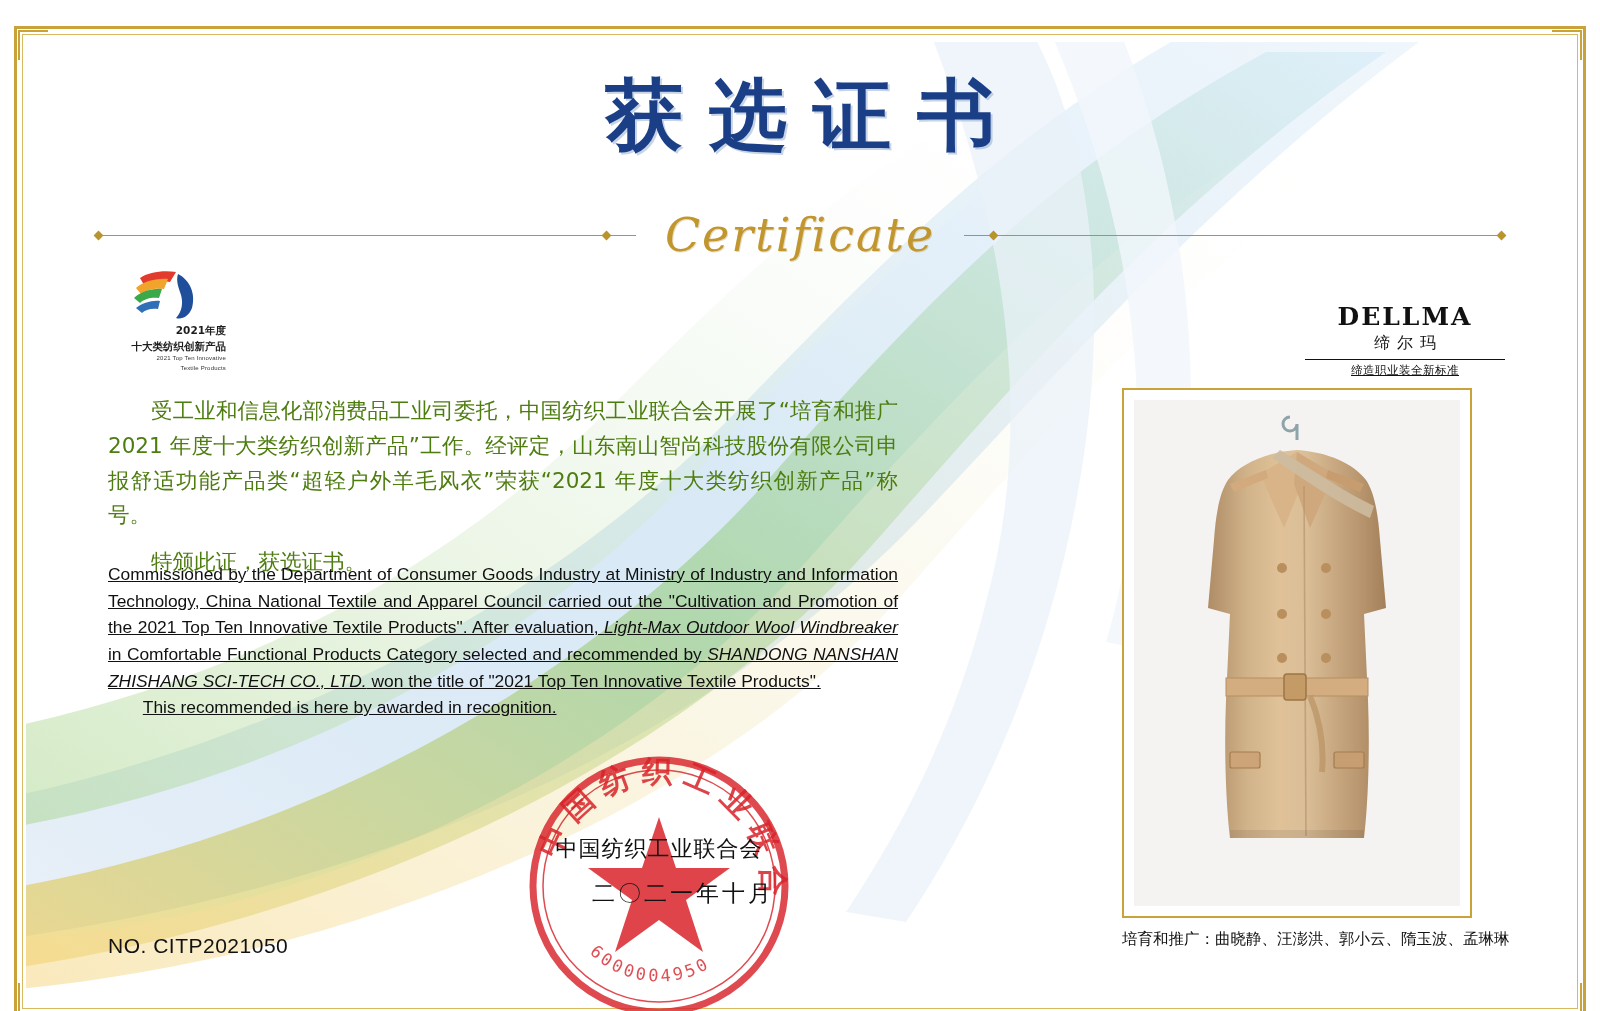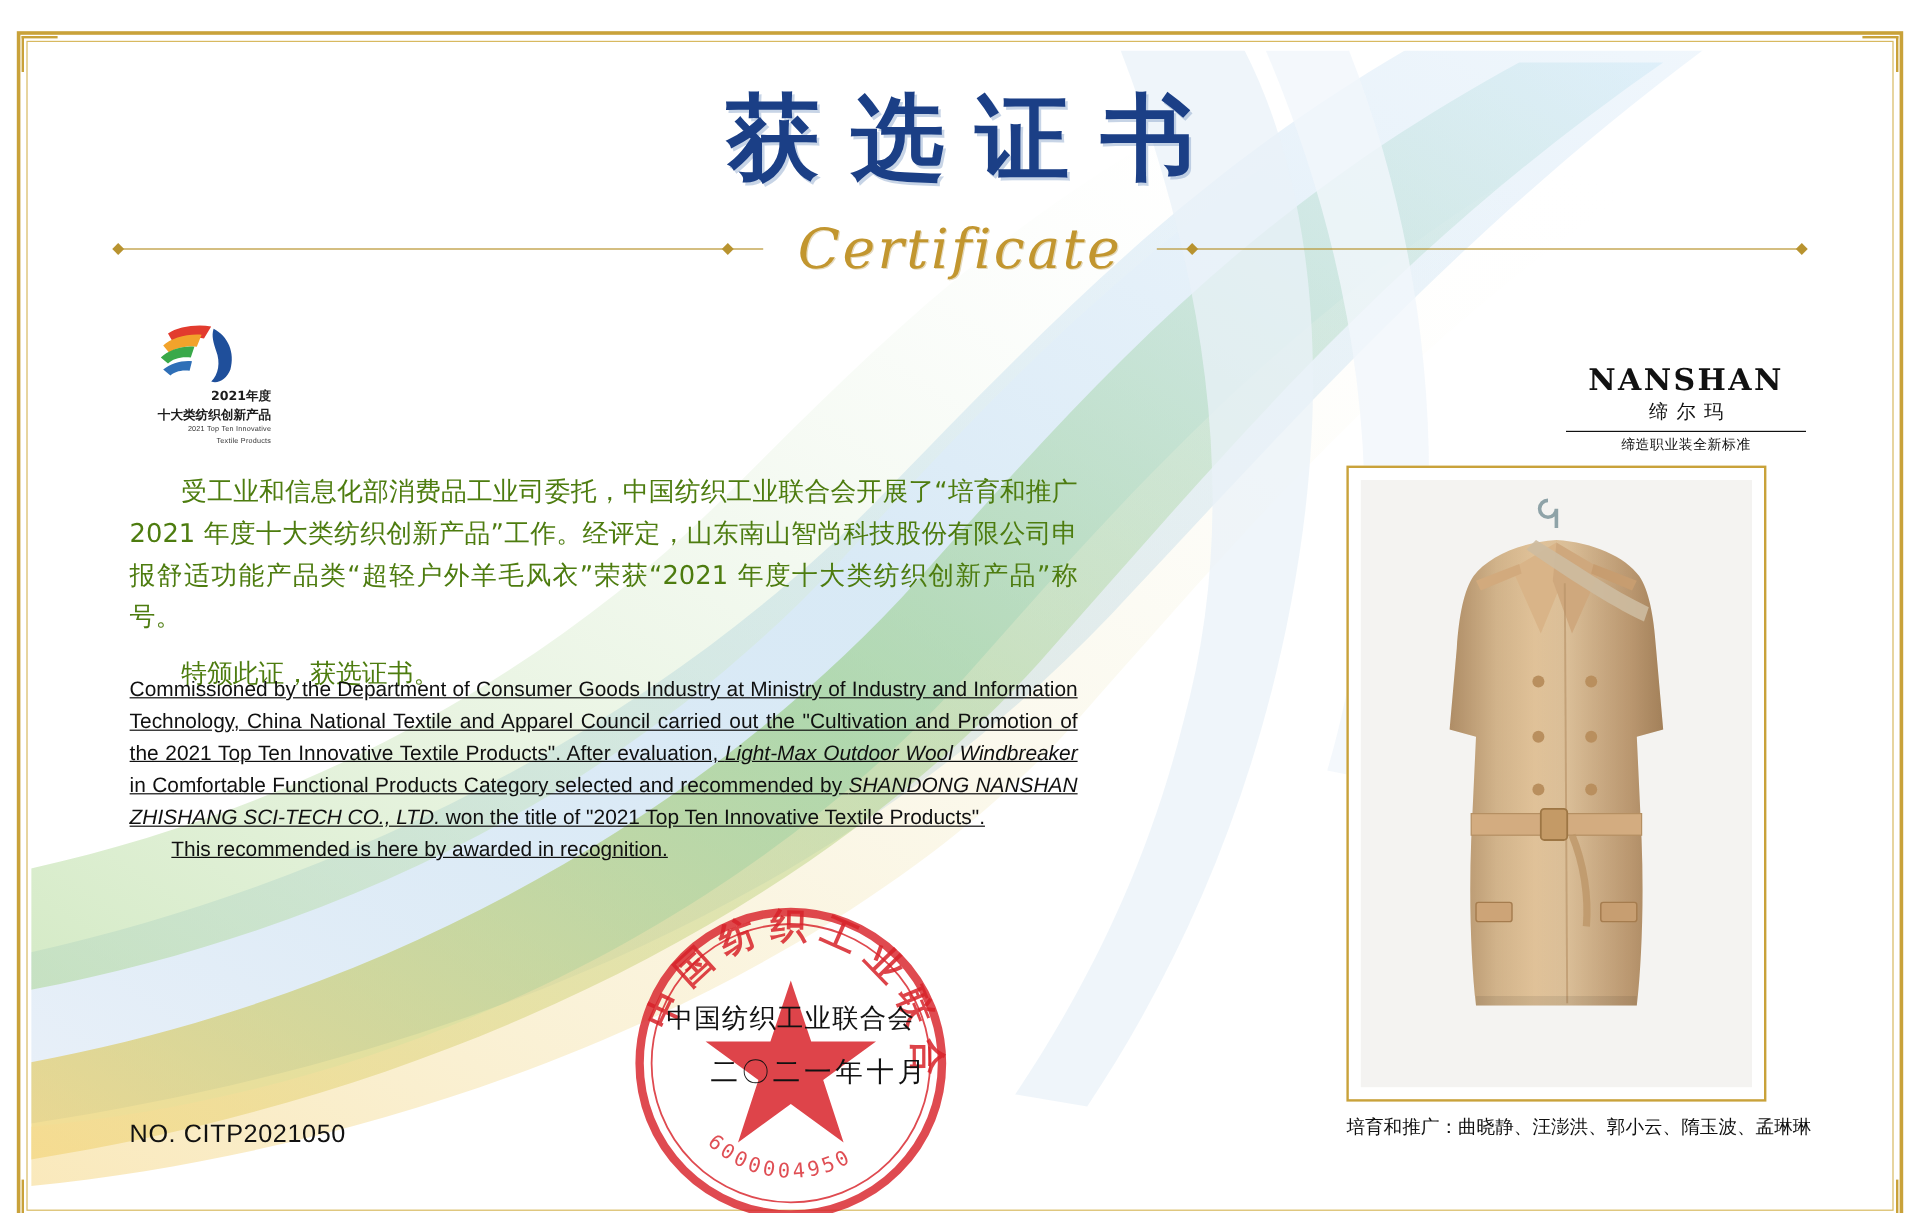--- a/index.html
+++ b/index.html
@@ -72,21 +72,21 @@
     font-size: 78px;
     font-weight: bold;
     letter-spacing: 26px;
     text-indent: 26px;
     color: #1b3f86;
     text-shadow: 2px 2px 0 rgba(130,160,200,.45);
   }
   .title-en-row {
     position: absolute;
     left: 95px; right: 95px;
-    top: 164px;
+    top: 192px;
     display: flex;
     align-items: center;
     gap: 29px;
   }
   .rule {
     flex: 1 1 auto;
     height: 1px;
     background: #b8932f;
     position: relative;
   }
@@ -162,20 +162,21 @@
   .brand .line {
     height: 1px;
     background: #111;
     margin: 5px auto 3px;
     width: 100%;
   }
   .brand .slogan {
     font-size: 11.5px;
     letter-spacing: .5px;
     color: #111;
+    text-decoration: underline;
   }
 
   
   .body-cn {
     position: absolute;
     left: 108px;
     top: 378px;
     width: 790px;
     font-family: "DejaVu Sans", sans-serif;
     font-size: 21.5px;
@@ -342,21 +343,21 @@
         </g>
       </svg>
     </div>
     <div class="cn">2021年度</div>
     <div class="cn">十大类纺织创新产品</div>
     <div class="en">2021 Top Ten Innovative</div>
     <div class="en">Textile Products</div>
   </div>
 
   <div class="brand">
-    <div class="name">NANSHAN</div>
+    <div class="name">DELLMA</div>
     <div class="cn">缔尔玛</div>
     <div class="line"></div>
     <div class="slogan">缔造职业装全新标准</div>
   </div>
 
   <div class="body-cn">
     <p class="indent">受工业和信息化部消费品工业司委托，中国纺织工业联合会开展了“培育和推广 2021 年度十大类纺织创新产品”工作。经评定，山东南山智尚科技股份有限公司申报舒适功能产品类“超轻户外羊毛风衣”荣获“2021 年度十大类纺织创新产品”称号。</p>
     <p class="indent second">特颁此证，获选证书。</p>
   </div>
 

